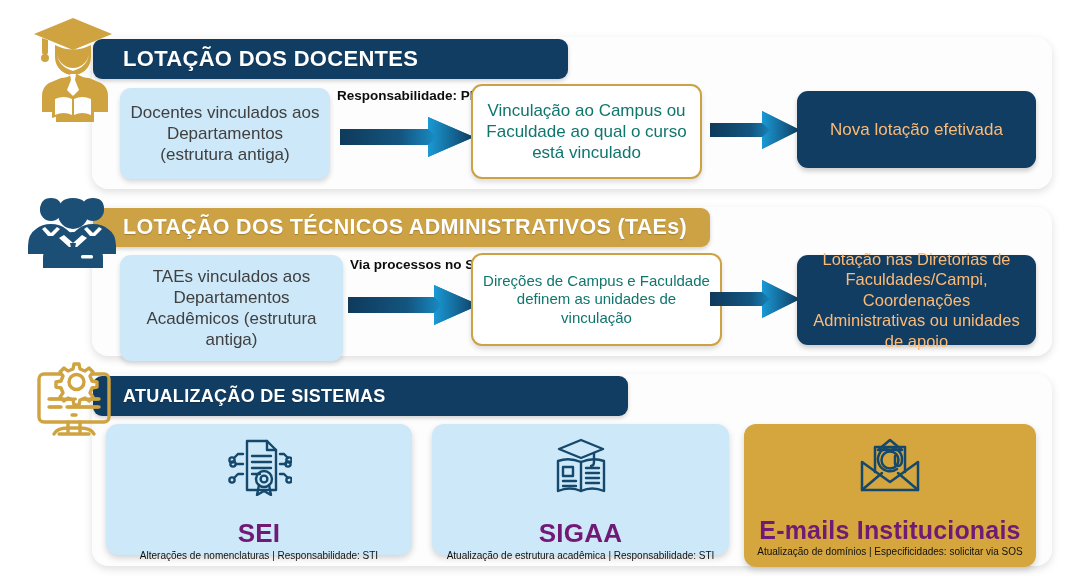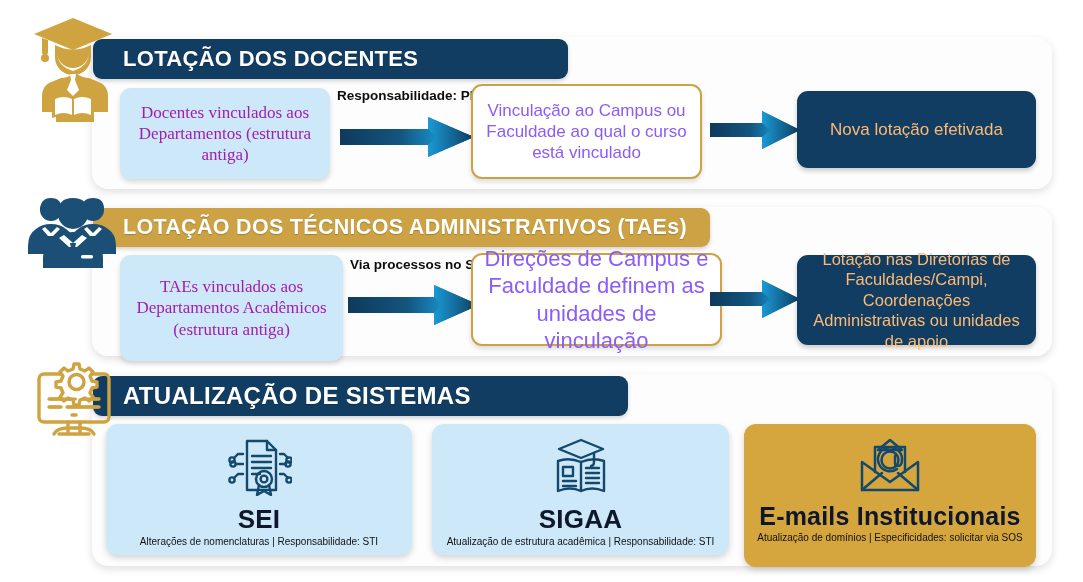--- a/index.html
+++ b/index.html
@@ -57,28 +57,27 @@
     box-sizing: border-box;
     display: flex;
     align-items: center;
     justify-content: center;
     text-align: center;
     border-radius: 11px;
     line-height: 1.24;
   }
   .flow-box.blue {
     background: #cde8f8;
-    color: #a21caf;
+    color: #404040;
     box-shadow: 0 3px 5px rgba(0,0,0,0.15);
-    font-family: Liberation Serif, serif;
   }
   .flow-box.outline {
     background: #ffffff;
     border: 2.5px solid #cda244;
-    color: #8b5cf6;
+    color: #0f766e;
     box-shadow: 0 3px 5px rgba(0,0,0,0.13);
   }
   .flow-box.navy {
     background: #123d63;
     color: #fdba74;
     box-shadow: 0 3px 5px rgba(0,0,0,0.2);
   }
   .flow-box .txt { display: block; padding: 0 10px; }
 
   
@@ -103,23 +102,24 @@
     justify-content: flex-start;
     padding-top: 14px;
     box-shadow: 0 3px 6px rgba(0,0,0,0.17);
   }
   .sys-card.blue { background: #cde8f8; }
   .sys-card.gold { background: #d5a63e; }
   .sys-card .sys-icon { margin-bottom: 4px; }
   .sys-card .sys-title {
     font-weight: bold;
     font-size: 26px;
-    color: #0f172a;
+    color: #701a75;
     letter-spacing: 0.2px;
     margin-bottom: 1px;
+    margin-top: 14px;
   }
   .sys-card .sys-sub {
     font-size: 10px;
     color: #111111;
     text-align: center;
     line-height: 1.22;
     padding: 0 6px;
   }
 </style>
 </head>
@@ -239,21 +239,21 @@
   <div class="arrow-label" style="left:350px; top:257px; width:110px; font-size:13.5px;">
     <span>Via processos no SEI</span>
   </div>
   <div class="arrow-wrap" style="left:348px; top:283px; width:133px; height:44px;">
     <svg width="133" height="44" viewBox="0 0 133 44">
       <path d="M0,14 L86,14 L86,2 L131,22 L86,42 L86,30 L0,30 Z" fill="url(#arrowGrad)"></path>
       <path d="M86,2 L131,22 L86,42 L86,30 L94,22 L86,14 Z" fill="url(#arrowGradHead)"></path>
     </svg>
   </div>
 
-  <div class="flow-box outline" style="left:471px; top:253px; width:251px; height:93px; font-size:22px;">
+  <div class="flow-box outline" style="left:471px; top:253px; width:251px; height:93px; font-size:15px;">
     <span class="txt">Direções de Campus e Faculdade definem as unidades de vinculação</span>
   </div>
 
   <div class="arrow-wrap" style="left:710px; top:277px; width:92px; height:44px;">
     <svg width="92" height="44" viewBox="0 0 92 44">
       <path d="M0,15 L52,15 L52,3 L90,22 L52,41 L52,29 L0,29 Z" fill="url(#arrowGrad)"></path>
       <path d="M52,3 L90,22 L52,41 L52,29 L60,22 L52,15 Z" fill="url(#arrowGradHead)"></path>
     </svg>
   </div>
 
@@ -285,21 +285,21 @@
       <g fill="#cfa33f">
         <rect x="21" y="35.5" width="28" height="3" rx="1.5"></rect>
         <rect x="55" y="35.5" width="16" height="3" rx="1.5"></rect>
         <rect x="21" y="43.5" width="12" height="3" rx="1.5"></rect>
         <rect x="39" y="43.5" width="32" height="3" rx="1.5"></rect>
       </g>
     </svg>
   </div>
 
   <div class="section-header navy" style="left:93px; top:376px; width:535px; height:40px;">
-    <span class="title" style="font-size:24px;">ATUALIZAÇÃO DE SISTEMAS</span>
+    <span class="title" style="font-size:18px;">ATUALIZAÇÃO DE SISTEMAS</span>
   </div>
 
   <div class="sys-card blue" style="left:106px; top:424px; width:306px; height:131px;">
     <span class="sys-icon">
       <svg width="66" height="58" viewBox="0 0 66 58">
         <g fill="none" stroke="#14486d" stroke-width="2.4" stroke-linecap="round" stroke-linejoin="round">
           <path d="M21,3 L41,3 L50,12 L50,52 L21,52 Z"></path>
           <path d="M41,3 L41,12 L50,12"></path>
           <line x1="26" y1="18" x2="45" y2="18"></line>
           <line x1="26" y1="24" x2="45" y2="24"></line>

